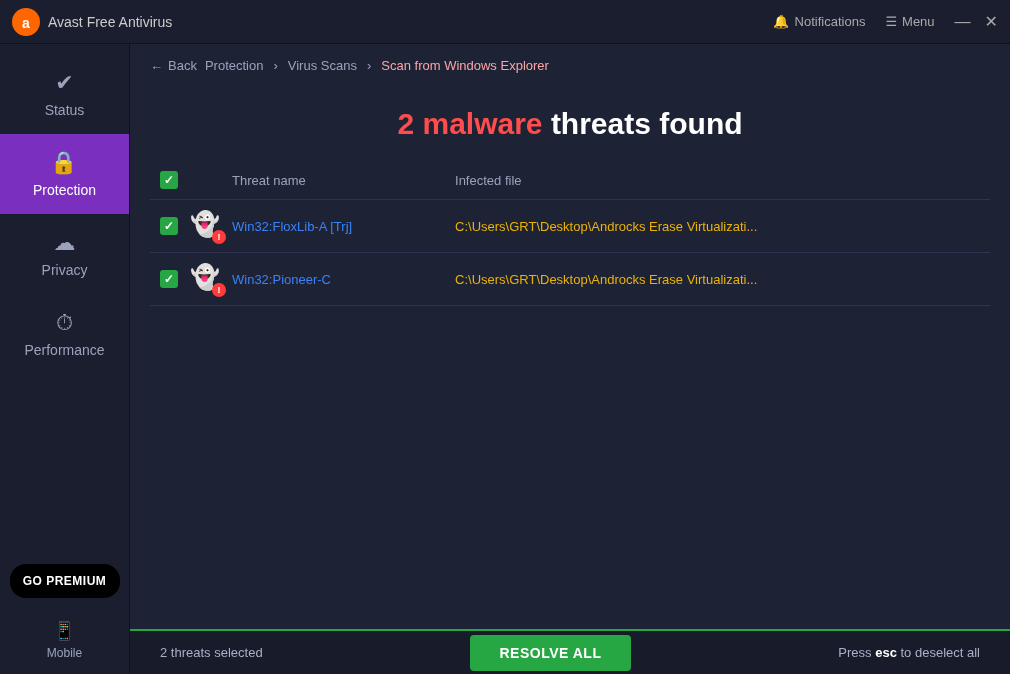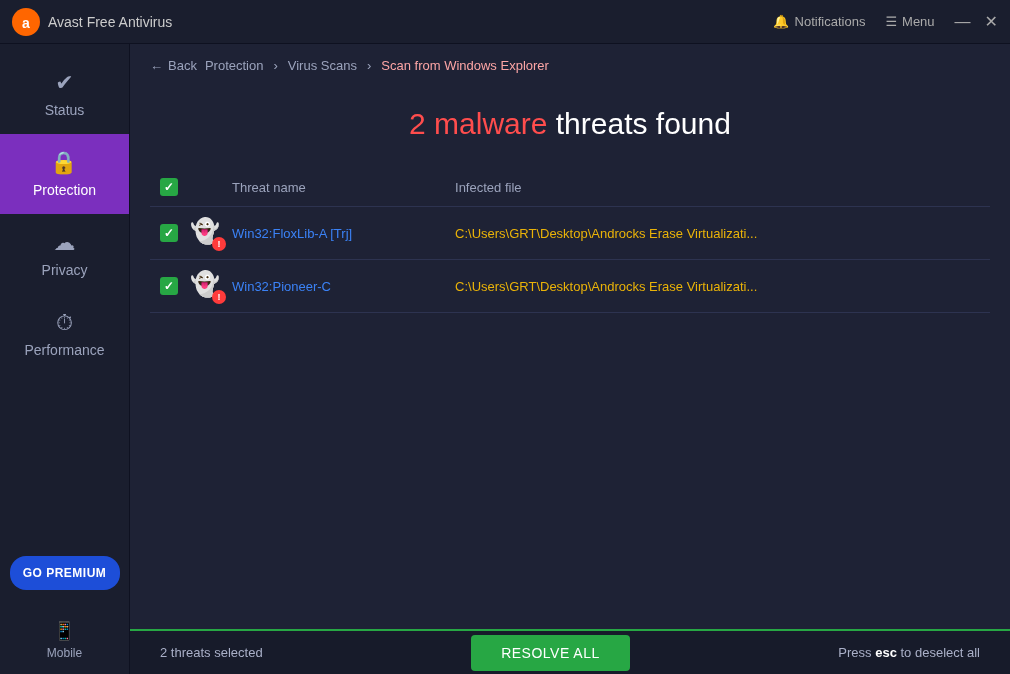--- a/index.html
+++ b/index.html
@@ -100,29 +100,29 @@
     .sidebar-icon {
       font-size: 22px;
       margin-bottom: 6px;
     }
     .sidebar-label {
       font-size: 14px;
     }
     .sidebar-spacer { flex: 1; }
     .go-premium-btn {
       width: 110px;
-      background: #1d4ed8;
+      background: #000000;
       color: #fff;
       border: none;
       border-radius: 16px;
       padding: 10px 0;
       font-size: 12px;
       font-weight: bold;
       cursor: pointer;
-      margin-bottom: 16px;
+      margin-bottom: 8px;
       letter-spacing: 0.5px;
     }
     .mobile-item {
       width: 100%;
       display: flex;
       flex-direction: column;
       align-items: center;
       padding: 14px 0;
       cursor: pointer;
       color: #9ba3bc;
@@ -162,22 +162,22 @@
     }
     .breadcrumb-current { color: #fca5a5; }
 
     
     .result-area {
       text-align: center;
       padding: 20px 20px 16px;
     }
     .result-title {
       font-size: 30px;
-      font-weight: normal;
-      margin-bottom: 11px;
+      font-weight: bold;
+      margin-bottom: 4px;
     }
     .result-title .count { color: #ff4d4d; }
     .result-title .label { color: #ffffff; }
     .result-subtitle {
       font-size: 14px;
       color: #aab0c8;
       line-height: 1.6;
     }
 
     
@@ -284,21 +284,21 @@
       font-size: 13px;
       color: #aab0c8;
     }
     .resolve-all-btn {
       background: #27a744;
       color: #fff;
       border: none;
       border-radius: 4px;
       padding: 10px 30px;
       font-size: 14px;
-      font-weight: normal;
+      font-weight: bold;
       cursor: pointer;
       letter-spacing: 0.5px;
     }
     .press-esc-hint {
       font-size: 13px;
       color: #aab0c8;
     }
     .press-esc-hint .esc-key {
       font-weight: bold;
       color: #ffffff;

